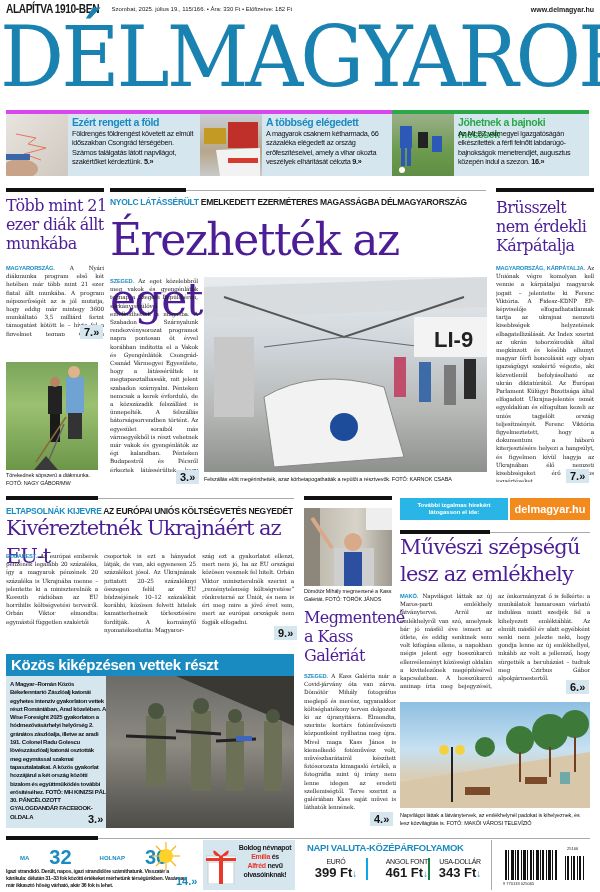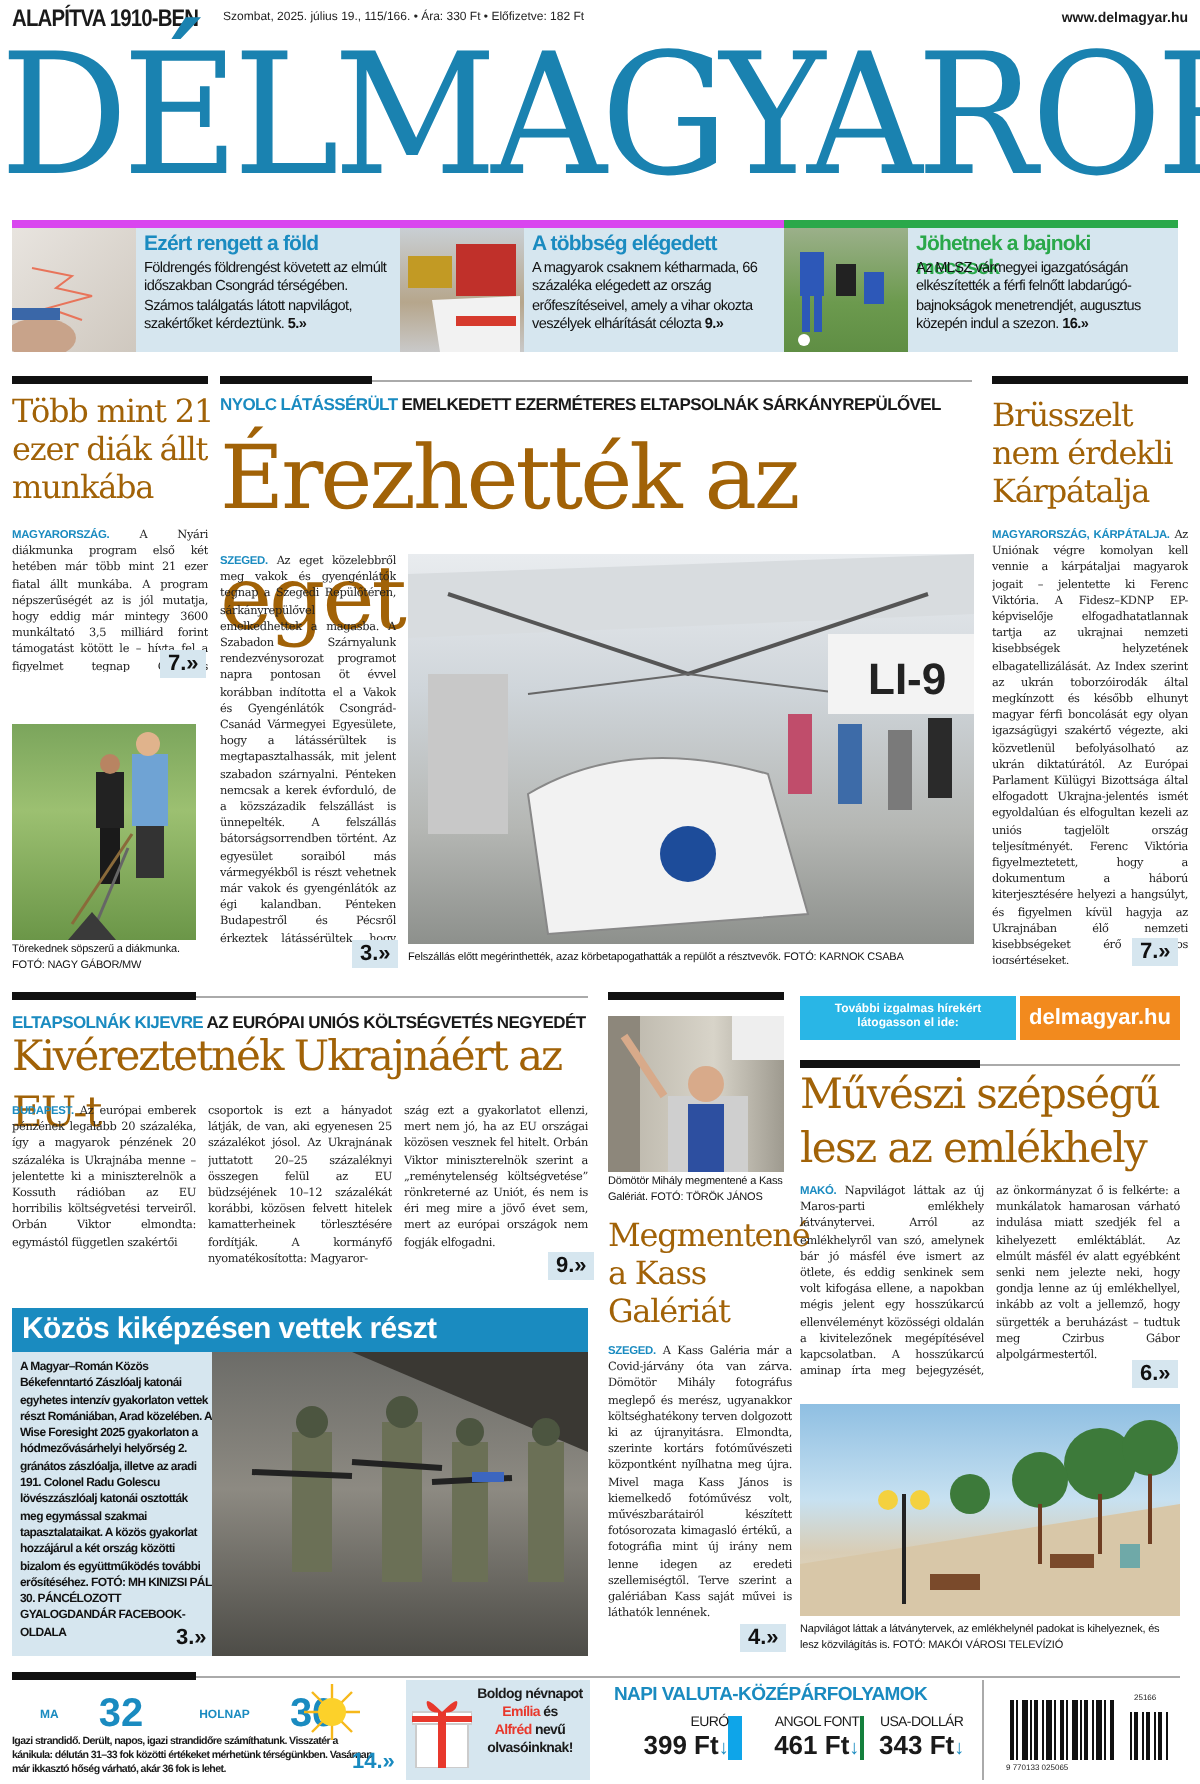--- a/index.html
+++ b/index.html
@@ -13,21 +13,21 @@
 .site{margin-left:auto;font-size:7px;font-weight:bold}
 .masthead{top:12px;left:0;width:600px;height:92px;text-align:center;font-size:80px;color:#1a82b0;font-family:"DejaVu Serif",serif;letter-spacing:-3px;line-height:92px;transform:scaleY(1.05)}
 .teaser{top:110px;height:66px;background:#d6e6ef;border-top:4px solid #d946ef}
 .teaser.green{border-top-color:#2aa84a}
 .teaser .img{position:absolute;left:0;top:0;height:62px}
 .teaser .tt{position:absolute;top:2px;font-family:"Liberation Sans",sans-serif;font-weight:bold;font-size:10.5px;color:#1a8bc0;letter-spacing:-0.4px}
 .teaser.green .tt{color:#2aa84a}
 .teaser .tb{position:absolute;top:15px;font-family:"Liberation Sans",sans-serif;font-size:7.3px;line-height:9.4px;letter-spacing:-0.3px;color:#111}
 .rule{height:4px;background:#111}
 .thin{height:1px;background:#aaa}
-.headline{font-family:"DejaVu Serif",serif;color:#a16207;letter-spacing:-0.6px}
+.headline{font-family:"DejaVu Serif",serif;color:#4c1d95;letter-spacing:-0.6px}
 .body{font-family:"DejaVu Serif",serif;font-size:5.7px;line-height:8.2px;color:#222;text-align:justify;letter-spacing:-0.15px}
 .body .lead{color:#1a8bc0;font-family:"Liberation Sans",sans-serif;font-weight:bold}
 .pg{display:inline-block;background:#d6e6ef;font-family:"Liberation Sans",sans-serif;font-weight:bold;font-size:11px;padding:1px 4px;color:#111}
 .kicker{font-family:"Liberation Sans",sans-serif;font-size:8.5px;font-weight:bold;letter-spacing:-0.3px}
 .kicker .k1{color:#1a8bc0}
 .cap{font-family:"Liberation Sans",sans-serif;font-size:5.5px;line-height:7.5px;color:#111;letter-spacing:-0.1px}
 .photo{overflow:hidden}
 </style>
 </head>
 <body>
@@ -91,21 +91,21 @@
       <rect x="44" y="52" width="10" height="28" fill="#1a1a1a"></rect>
       <path d="M30 100 L60 55" stroke="#8a6a3a" stroke-width="1.5"></path>
       <path d="M42 100 L58 62" stroke="#666" stroke-width="1.5"></path>
       <path d="M28 108 L40 94 L52 108 Z" fill="#3a3a3a"></path>
     </svg>
 </div>
 <div class="abs cap" style="top:472px;left:6px;width:96px">Törekednek söpszerű a diákmunka. FOTÓ: NAGY GÁBOR/MW</div>
 
 <div class="abs rule" style="top:188px;left:110px;width:76px"></div>
 <div class="abs thin" style="top:190px;left:186px;width:300px"></div>
-<div class="abs kicker" style="top:197px;left:110px;width:380px"><span class="k1">NYOLC LÁTÁSSÉRÜLT</span> <span>EMELKEDETT EZERMÉTERES ELTAPSOLNÁK SÁRKÁNYREPÜLŐVEL</span></div>
+<div class="abs kicker" style="top:197px;left:110px;width:380px"><span class="k1">NYOLC LÁTÁSSÉRÜLT</span> <span>EMELKEDETT EZERMÉTERES MAGASSÁGBA DÉLMAGYARORSZÁG</span></div>
 <div class="abs headline" style="top:210px;left:110px;width:380px;font-size:44px;line-height:60px;letter-spacing:-1.5px">Érezhették az eget</div>
 <div class="abs body" style="top:277px;left:110px;width:88px;height:196px;overflow:hidden"><span class="lead">SZEGED.</span> <span>Az eget közelebbről meg vakok és gyengénlátók tegnap a Szegedi Repülőtéren, sárkányrepülővel emelkedhettek a magasba. A Szabadon Szárnyalunk rendezvénysorozat programot napra pontosan öt évvel korábban indította el a Vakok és Gyengénlátók Csongrád-Csanád Vármegyei Egyesülete, hogy a látássérültek is megtapasztalhassák, mit jelent szabadon szárnyalni. Pénteken nemcsak a kerek évforduló, de a közszázadik felszállást is ünnepelték. A felszállás bátorságsorrendben történt. Az egyesület soraiból más vármegyékből is részt vehetnek már vakok és gyengénlátók az égi kalandban. Pénteken Budapestről és Pécsről érkeztek látássérültek, hogy kipróbálják a sárkányrepülést.</span></div>
 <div class="abs pg" style="top:470px;left:176px">3.»</div>
 <div class="abs photo" style="top:277px;left:204px;width:283px;height:195px;background:linear-gradient(180deg,#e9ecef 0%,#cfd5da 35%,#b5b7b4 70%,#8d908c 100%)">
   <svg width="283" height="195">
       <path d="M0 10 L283 0 L283 30 L0 42 Z" fill="#d8dcdf"></path>
       <path d="M20 20 L140 60 L260 20" stroke="#555" fill="none" stroke-width="2"></path>
       <path d="M60 70 L140 60 L220 70" stroke="#666" fill="none"></path>
       <rect x="210" y="40" width="73" height="40" fill="#f3f3f3"></rect>
       <text x="230" y="70" font-family="Liberation Sans" font-size="22" font-weight="bold" fill="#222">LI-9</text>
@@ -243,21 +243,21 @@
 <div class="abs cond" style="top:843px;left:236px;width:58px;font-size:7px;line-height:9px;text-align:center;font-weight:bold">
   <div>Boldog névnapot</div>
   <div><span style="color:#e8382c">Emília</span> <span>és</span></div>
   <div><span style="color:#e8382c">Alfréd</span> <span>nevű</span></div>
   <div>olvasóinknak!</div>
 </div>
 
 <div class="abs" style="top:840px;left:302px;width:190px;height:50px;border-right:1px solid #aaa">
   <div class="cond" style="position:absolute;top:2px;left:5px;font-size:9.5px;font-weight:bold;color:#1a8bc0">NAPI VALUTA-KÖZÉPÁRFOLYAMOK</div>
   <div style="position:absolute;top:18px;left:4px;width:184px;display:flex">
-    <div style="flex:1;text-align:right;border-right:7px solid #0ea5e9">
+    <div style="flex:1;text-align:center;border-right:2px solid #0ea5e9">
       <div class="cond" style="font-size:7px">EURÓ</div>
       <div class="sans" style="font-size:13px;font-weight:bold;white-space:nowrap"><span>399 Ft</span><span style="color:#1a8bc0;font-size:10px">↓</span></div>
     </div>
     <div style="flex:1;text-align:right;border-right:2px solid #15803d">
       <div class="cond" style="font-size:7px">ANGOL FONT</div>
       <div class="sans" style="font-size:13px;font-weight:bold;white-space:nowrap"><span>461 Ft</span><span style="color:#1a8bc0;font-size:10px">↓</span></div>
     </div>
     <div style="flex:1;text-align:center">
       <div class="cond" style="font-size:7px">USA-DOLLÁR</div>
       <div class="sans" style="font-size:13px;font-weight:bold;white-space:nowrap"><span>343 Ft</span><span style="color:#1a8bc0;font-size:10px">↓</span></div>

